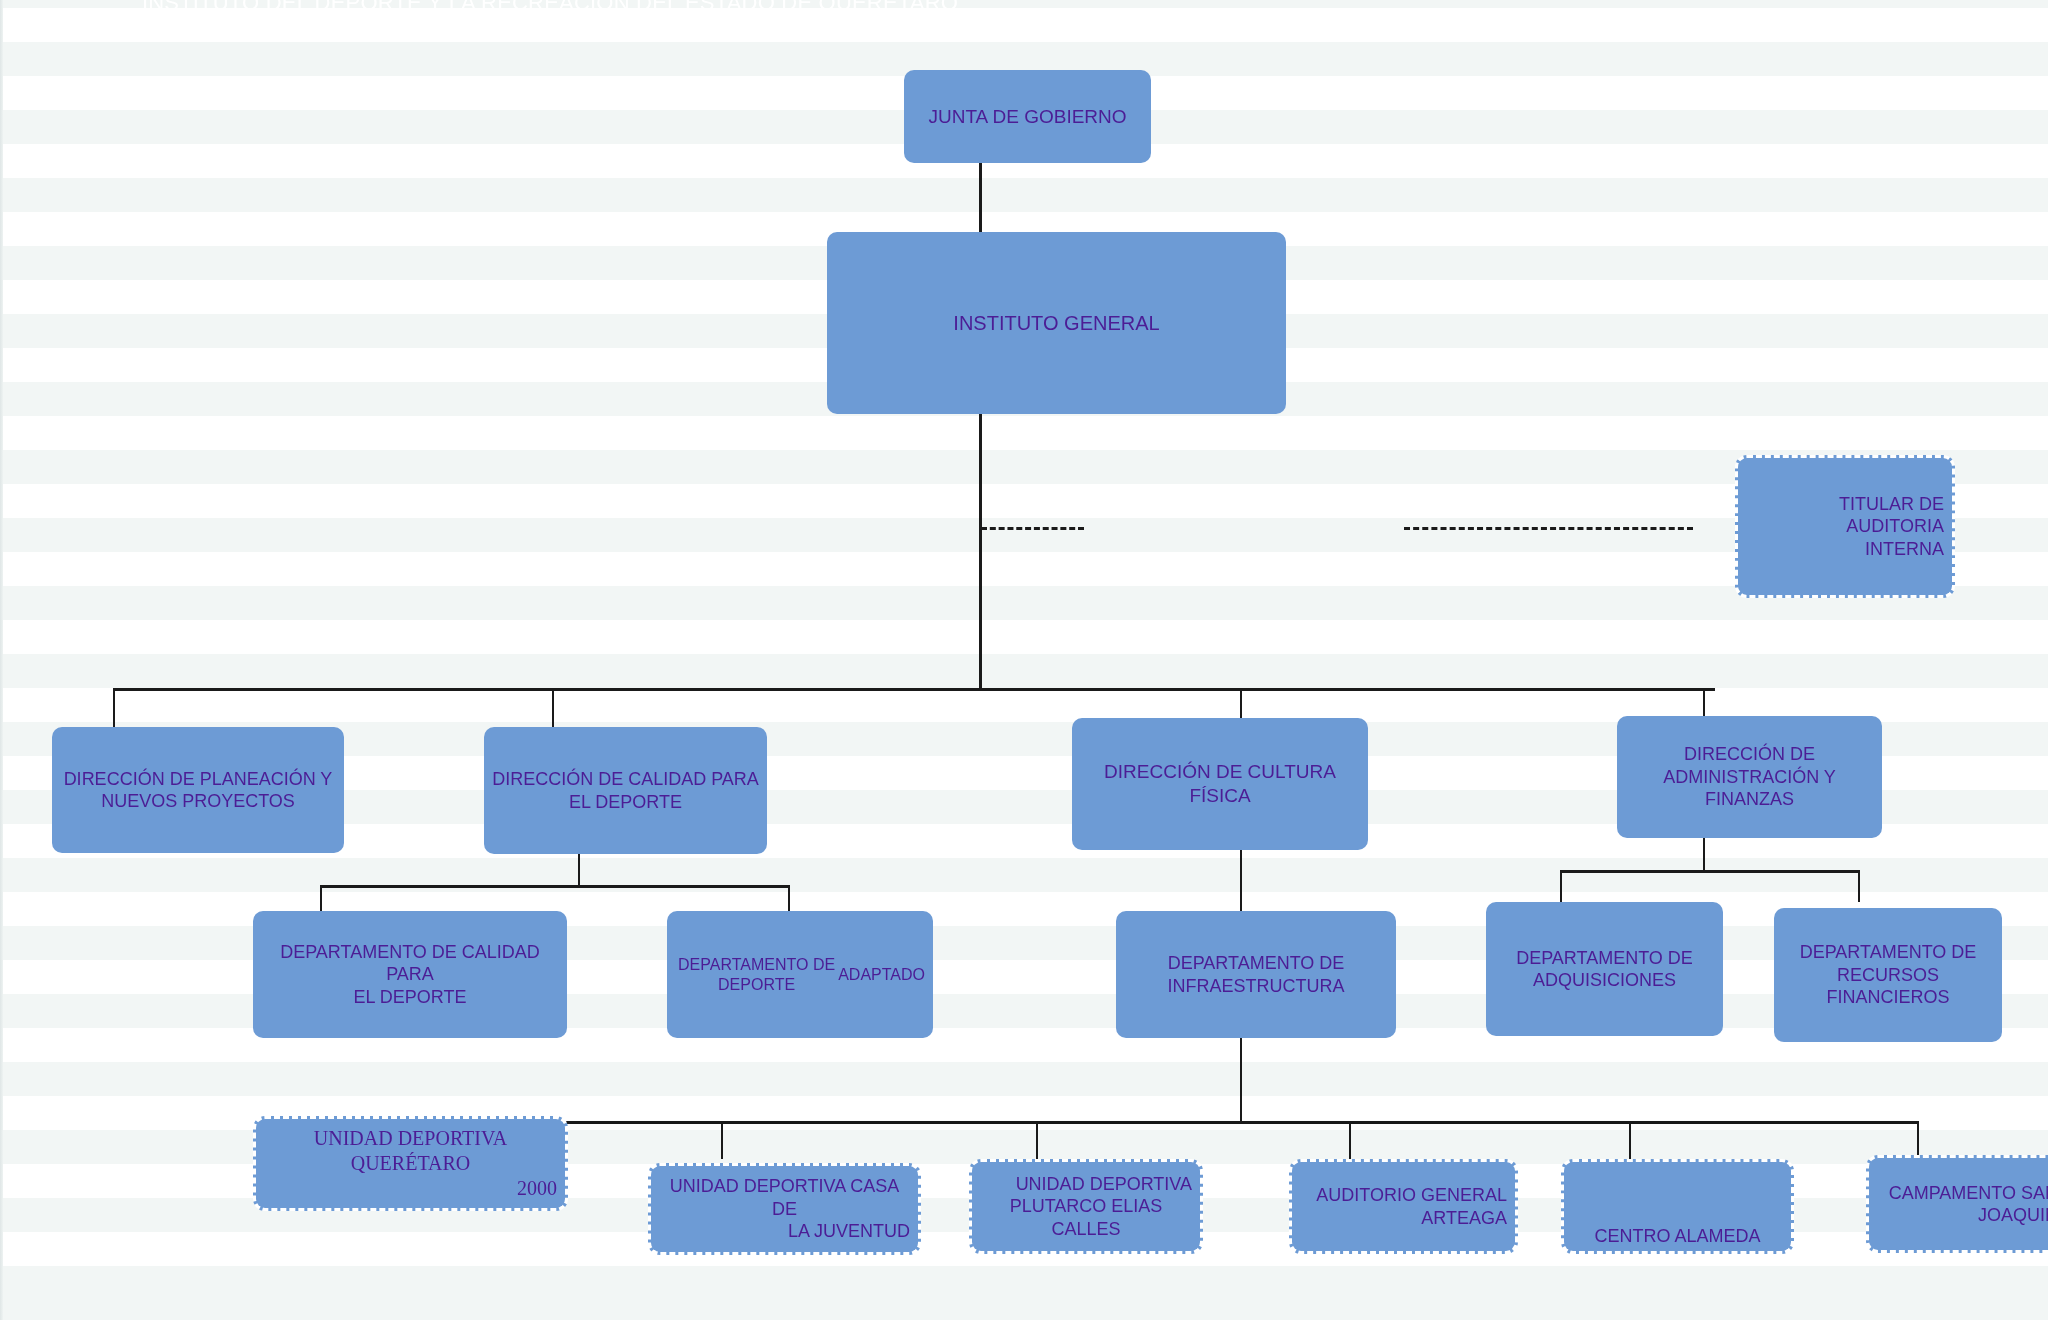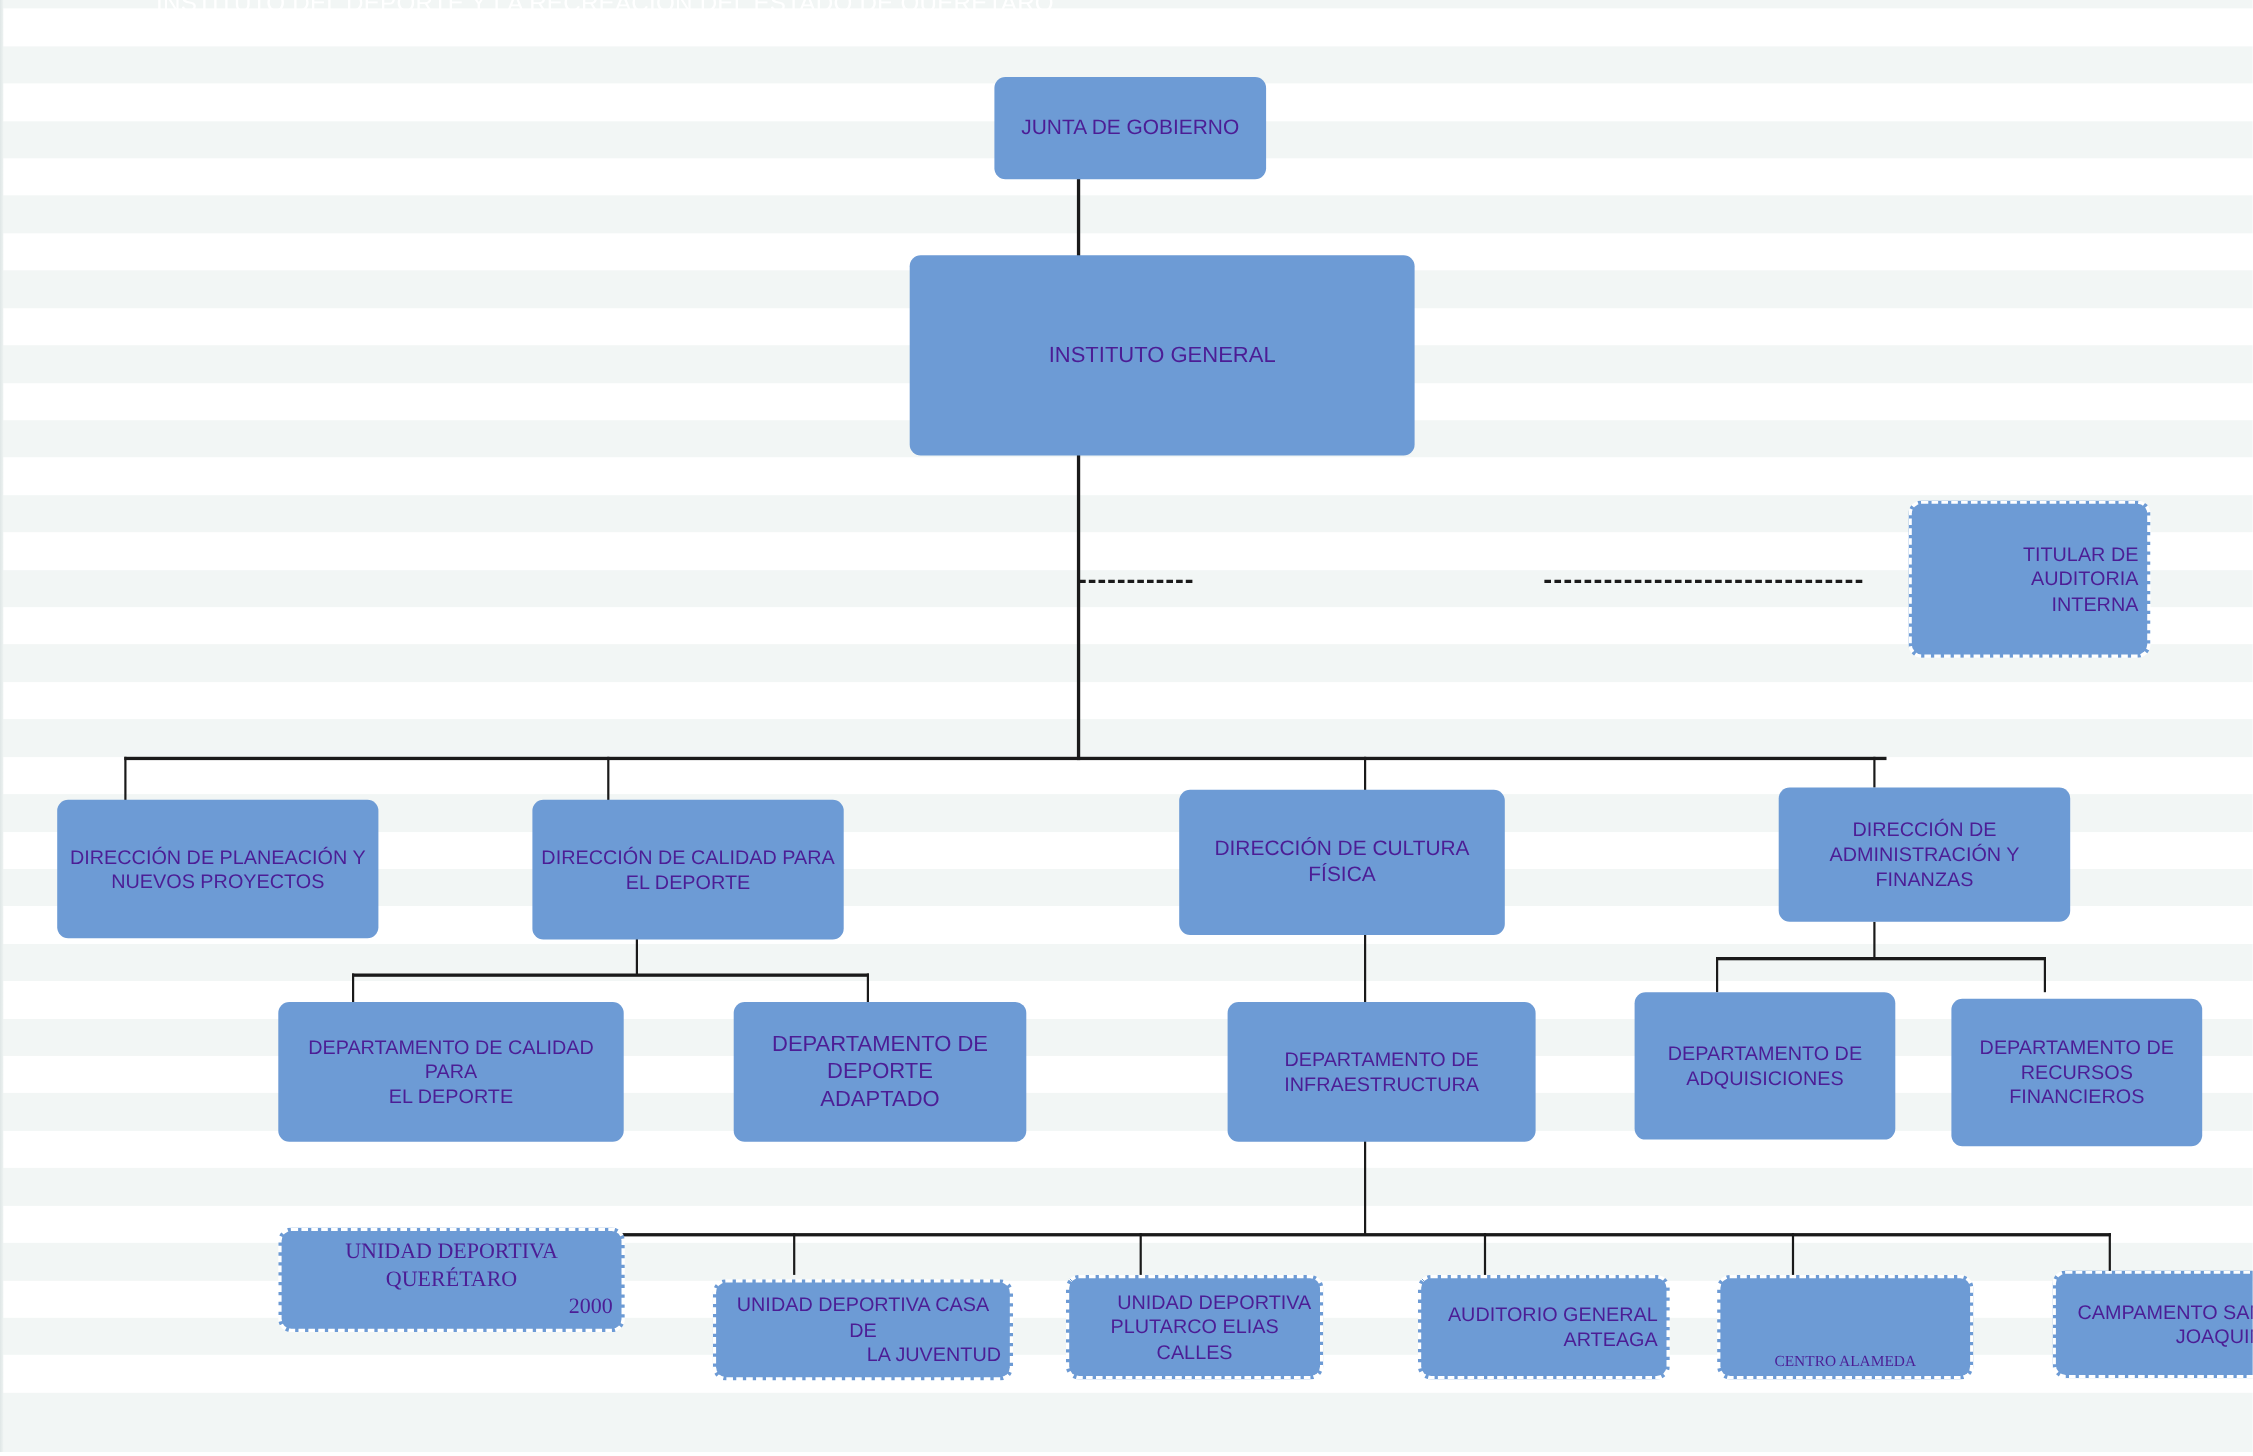--- a/index.html
+++ b/index.html
@@ -175,21 +175,21 @@
     <span class="txt">DIRECCIÓN DE</span>
     <span class="txt">ADMINISTRACIÓN Y</span>
     <span class="txt">FINANZAS</span>
   </div>
 
   <div class="node" style="left:209px; top:911px; width:314px; height:127px; font-size:18px; flex-direction:column;">
     <span class="txt">DEPARTAMENTO DE CALIDAD PARA</span>
     <span class="txt">EL DEPORTE</span>
   </div>
 
-  <div class="node" style="left:623px; top:911px; width:266px; height:127px; font-size:20px; flex-direction:column;">
+  <div class="node" style="left:623px; top:911px; width:266px; height:127px; font-size:16px; flex-direction:row;">
     <span class="txt">DEPARTAMENTO DE DEPORTE</span>
     <span class="txt">ADAPTADO</span>
   </div>
 
   <div class="node" style="left:1072px; top:911px; width:280px; height:127px; font-size:18px; flex-direction:column;">
     <span class="txt">DEPARTAMENTO DE</span>
     <span class="txt">INFRAESTRUCTURA</span>
   </div>
 
   <div class="node" style="left:1442px; top:902px; width:237px; height:134px; font-size:18px; flex-direction:column;">
@@ -215,21 +215,21 @@
   <div class="node dashed" style="left:1245px; top:1159px; width:229px; height:95px; font-size:18px; flex-direction:column;">
     <span class="txt">AUDITORIO GENERAL</span>
     <span class="txt">ARTEAGA</span>
   </div>
 
   <div class="node dashed" style="left:925px; top:1159px; width:234px; height:95px; font-size:18px; flex-direction:column;">
     <span class="txt">UNIDAD DEPORTIVA</span>
     <span class="txt">PLUTARCO ELIAS CALLES</span>
   </div>
 
-  <div class="node dashed" style="left:1517px; top:1159px; width:233px; height:95px; font-size:14px;font-family:Liberation Serif, serif;">
+  <div class="node dashed" style="left:1517px; top:1159px; width:233px; height:95px; font-size:18px;">
     <span class="txt">CENTRO ALAMEDA</span>
   </div>
 
   <div class="node dashed" style="left:1822px; top:1155px; width:203px; height:98px; font-size:18px; flex-direction:column;">
     <span class="txt">CAMPAMENTO SAN</span>
     <span class="txt">JOAQUIN</span>
   </div>
 
   <div class="page-bottom-edge"></div>
 </div>

